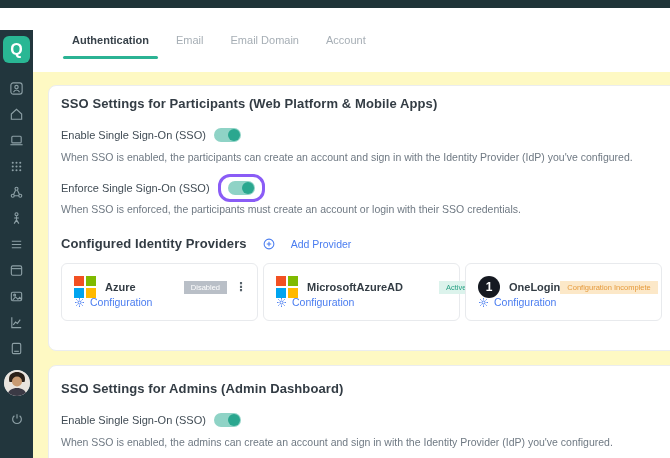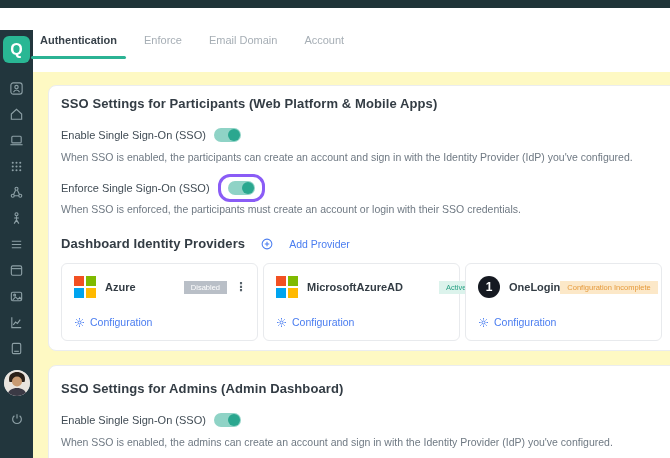--- a/index.html
+++ b/index.html
@@ -15,21 +15,21 @@
     color:#fff; font-weight:bold; font-size:16px; display:flex; align-items:center;
     justify-content:center; cursor:pointer; }
   .nav-icons { display:flex; flex-direction:column; align-items:center; margin-top:18px; gap:11px; }
   .nav-icons svg { display:block; cursor:pointer; }
   .avatar { width:26px; height:26px; border-radius:50%; overflow:hidden; margin-top:14px;
     background:#cfd8dc; cursor:pointer; flex:none; }
   .power { margin-top:16px; }
 
   
   .tabbar { position:absolute; left:33px; top:8px; width:637px; height:64px; background:#fff;
-    display:flex; align-items:center; gap:27px; padding-left:7px; }
+    display:flex; align-items:center; gap:27px; padding-left:39px; }
   .tab { font-size:11px; color:#a6aeb5; cursor:pointer; position:relative; padding:6px 0; }
   .tab.active { color:#38424a; font-weight:bold; }
   .tab.active::after { content:""; position:absolute; left:-9px; right:-9px; bottom:-7px;
     height:3px; border-radius:2px; background:#2bb394; }
 
   
   .content { position:absolute; left:33px; top:72px; width:637px; height:386px;
     background:#fef9c3; }
   .panel { position:absolute; left:15px; width:652px; background:#fff;
     border:1px solid #ebedef; border-radius:8px; padding:10px 12px; }
@@ -48,21 +48,21 @@
   .toggle.on .knob  { right:1px; background:#2aa78f; }
 
   .highlight { display:inline-flex; padding:4px 7px; border:3px solid #8a5cf6;
     border-radius:12px; margin:-8px 0; }
 
   .providers-head { display:flex; align-items:center; gap:16px; margin-top:21px; }
   .add-provider { display:flex; align-items:center; gap:16px; color:#4a7df0; font-size:10.5px;
     cursor:pointer; }
 
   .cards { display:flex; gap:5px; margin-top:12px; }
-  .card { width:197px; height:78px; flex:none; border:1px solid #e8eaed; border-radius:6px;
+  .card { width:197px; height:58px; flex:none; border:1px solid #e8eaed; border-radius:6px;
     background:#fff; padding:12px 10px 10px 12px; position:relative; }
   .card-top { display:flex; align-items:center; }
   .provider-name { font-size:11px; font-weight:bold; color:#333c44; margin-left:9px; }
   .badge { font-size:7.5px; padding:2px 7px; border-radius:0; margin-left:auto;
     white-space:nowrap; }
   .badge-disabled   { background:#b9bfc7; color:#fff; }
   .badge-active     { background:#dcf3ec; color:#2aa184;margin-left:36px; }
   .badge-incomplete { background:#fce8c8; color:#e59a3c; }
   .kebab { margin-left:8px; color:#59646c; font-size:12px; font-weight:bold; cursor:pointer;
     line-height:10px; }
@@ -145,21 +145,21 @@
       </svg>
   </div>
   <svg class="power" width="14" height="14" viewBox="0 0 16 16" fill="none" stroke="#8da0a6" stroke-width="1.3">
       <path d="M8 2.5v5"></path>
       <path d="M5 4.2a5 5 0 106 0"></path>
     </svg>
 </div>
 
 <div class="tabbar">
   <div class="tab active">Authentication</div>
-  <div class="tab">Enforce</div>
+  <div class="tab">Email</div>
   <div class="tab">Email Domain</div>
   <div class="tab">Account</div>
 </div>
 
 <div class="content">
 
   <div class="panel panel-1">
     <div class="section-title">SSO Settings for Participants (Web Platform &amp; Mobile Apps)</div>
 
     <div class="toggle-row">
@@ -174,21 +174,21 @@
       <span class="lbl">Enforce Single Sign-On (SSO)</span>
       <span class="highlight">
         <span class="toggle on">
             <span class="knob"></span>
           </span>
       </span>
     </div>
     <div class="desc">When SSO is enforced, the participants must create an account or login with their SSO credentials.</div>
 
     <div class="providers-head">
-      <span class="section-title">Dashboard Identity Providers</span>
+      <span class="section-title">Configured Identity Providers</span>
       <span class="add-provider">
         <svg width="12" height="12" viewBox="0 0 16 16" fill="none" stroke="#4a7df0" stroke-width="1.4">
             <circle cx="8" cy="8" r="6.5"></circle>
             <path d="M8 5v6M5 8h6"></path>
           </svg>
         <span>Add Provider</span>
       </span>
     </div>
 
     <div class="cards">

